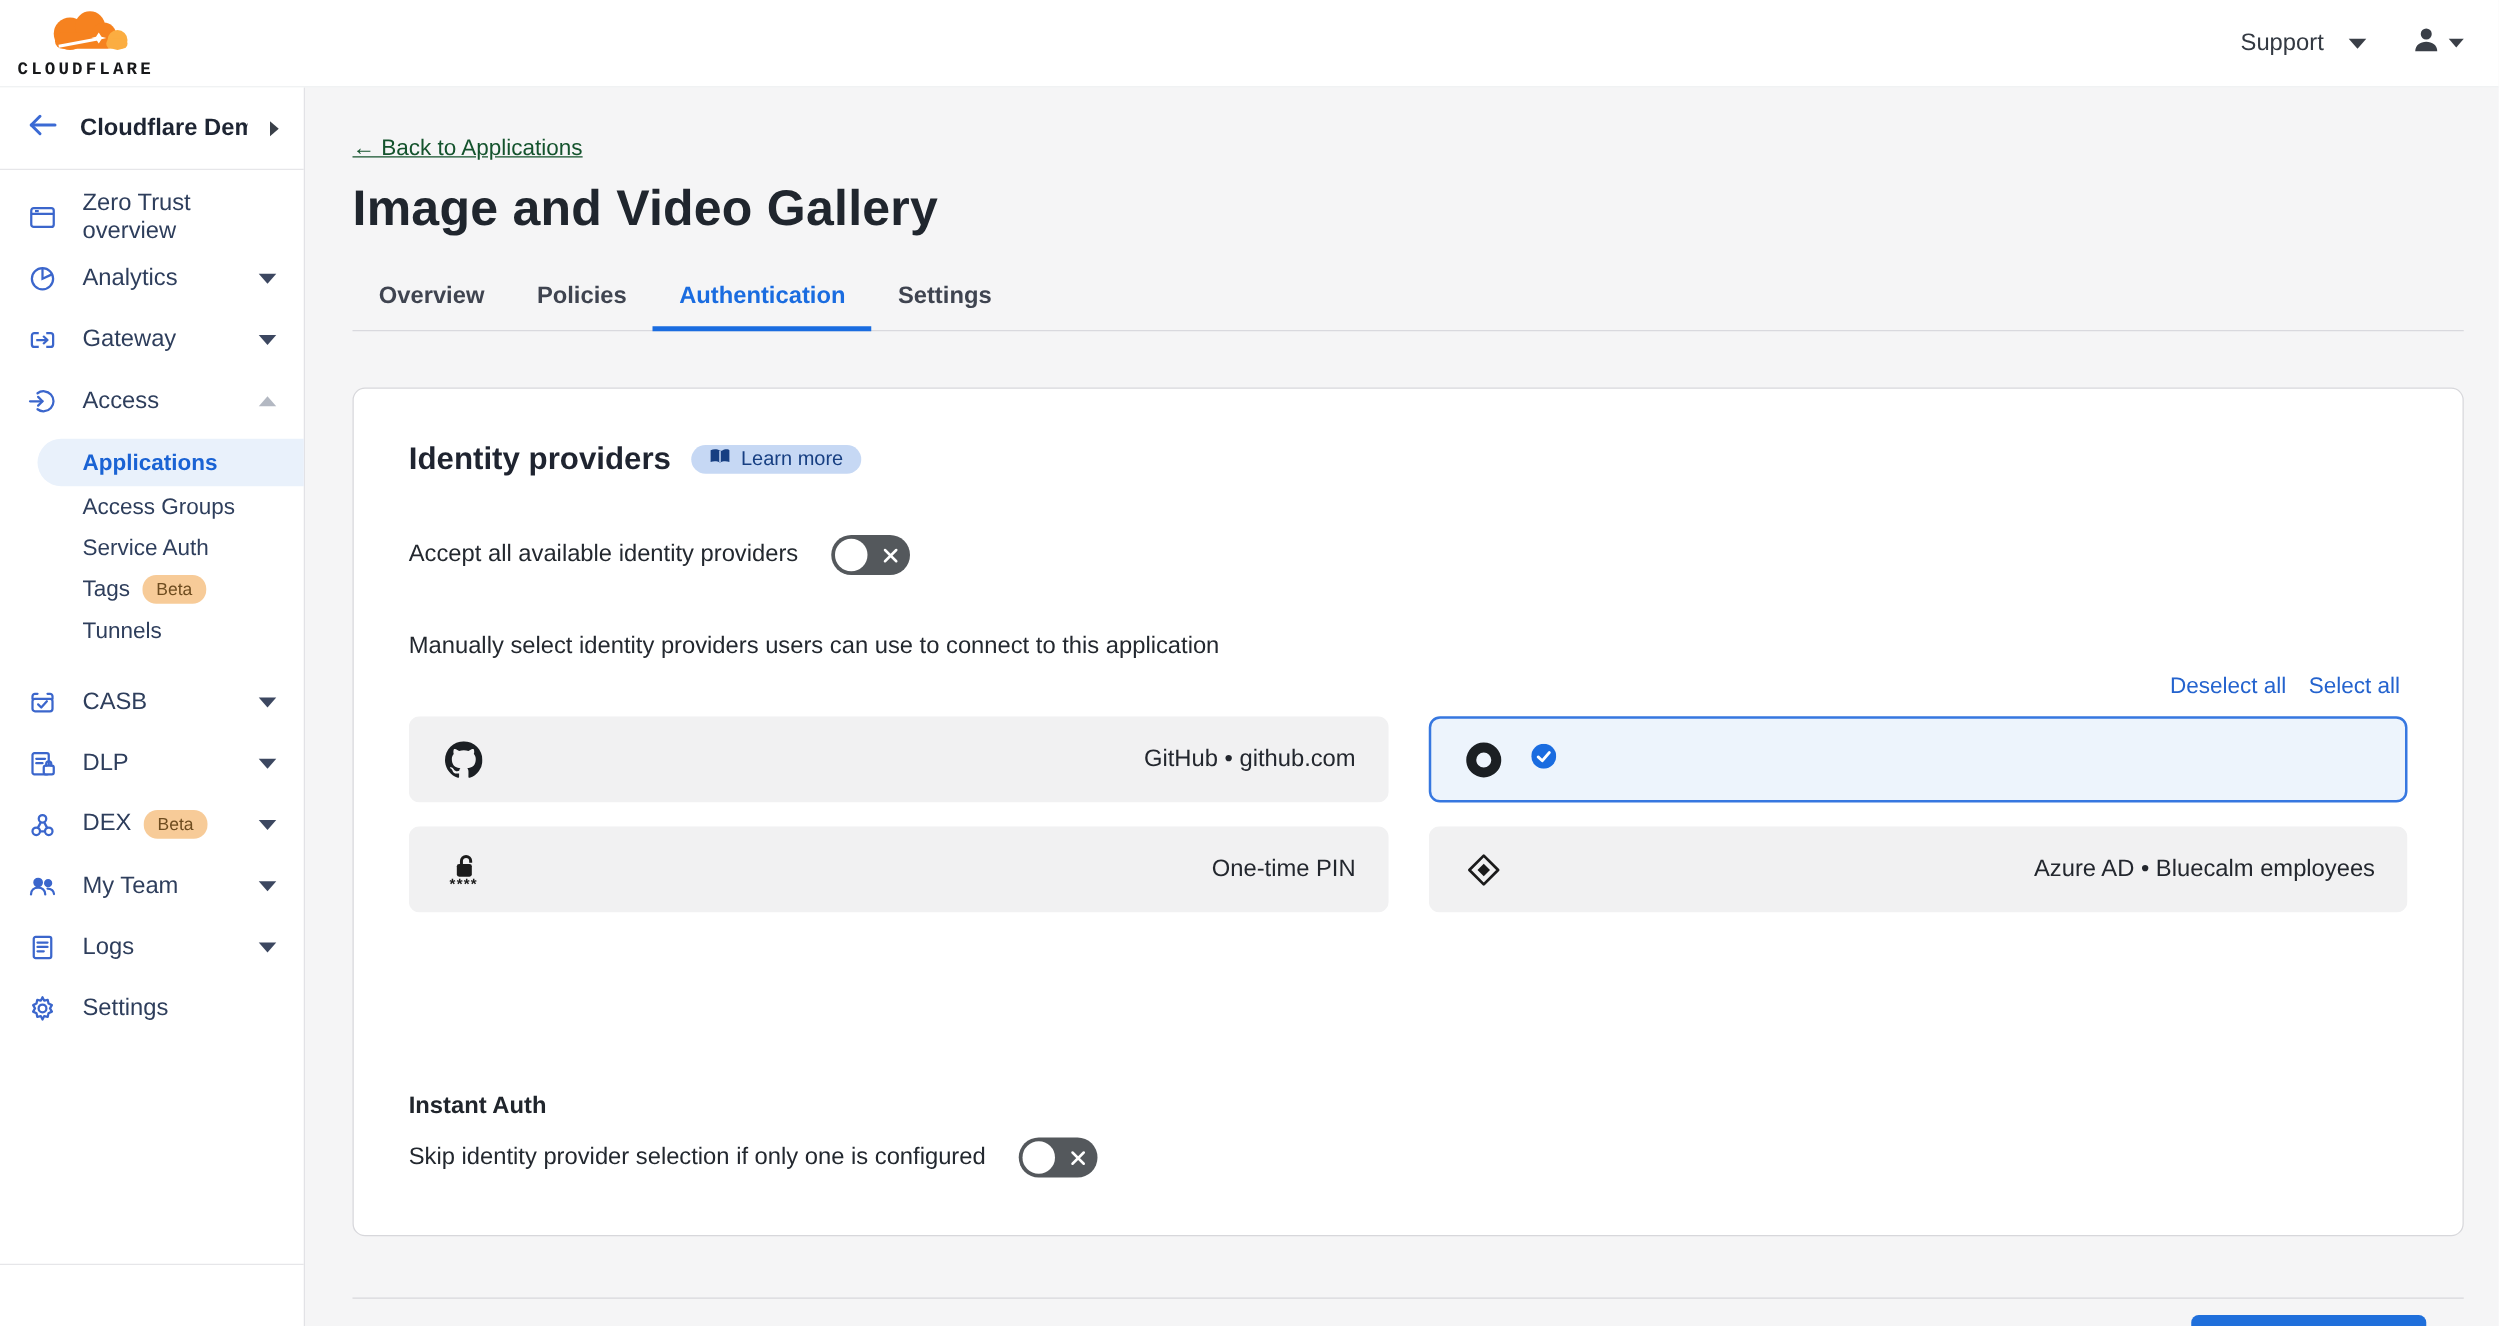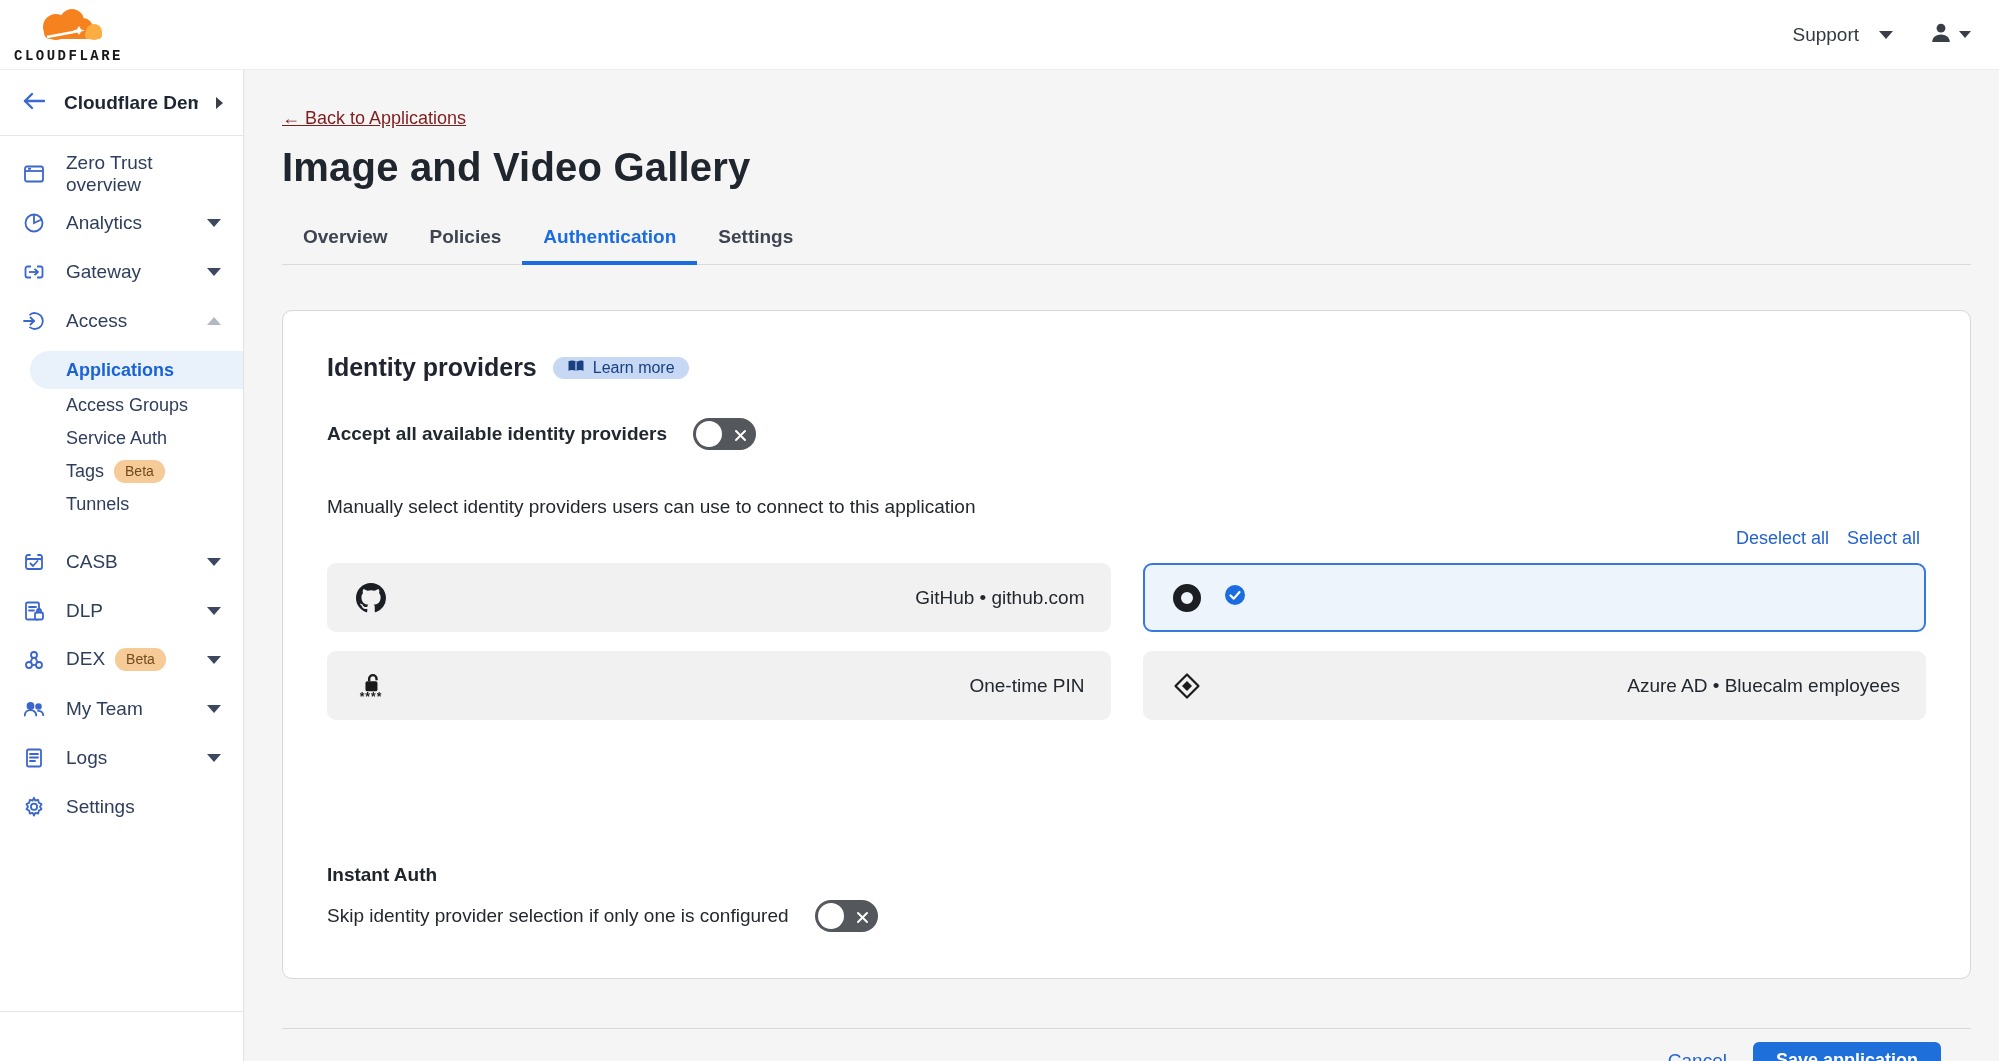--- a/index.html
+++ b/index.html
@@ -60,21 +60,21 @@
   }
   .beta {
     background: #f7cb98; color: #6e4c1f; font-size: 14px; font-weight: 400;
     padding: 3px 11px; border-radius: 11px; line-height: 1.2;
   }
   .sidebar-bottom { margin-top: auto; border-top: 1px solid #e6e6e9; height: 50px; }
 
   
   .main { flex: 1; padding: 0 28px 0 38px; display: flex; flex-direction: column; }
   .back-link {
-    margin-top: 38px; font-size: 18px; color: #7f1d1d; text-decoration: underline;
+    margin-top: 38px; font-size: 18px; color: #14532d; text-decoration: underline;
     cursor: pointer; width: fit-content;
   }
   .page-title { margin-top: 16px; font-size: 40px; font-weight: 700; color: #20262e; letter-spacing: .2px; }
 
   .tabs { margin-top: 26px; display: flex; border-bottom: 1px solid #d9d9de; padding-left: 0; }
   .tab {
     padding: 10px 21px 13px; font-size: 19px; font-weight: 600; color: #3f4450;
     cursor: pointer; border-bottom: 4px solid transparent; margin-bottom: -1px;
   }
   .tab.active { color: #1a6ce0; border-bottom-color: #1a6ce0; }
@@ -83,21 +83,21 @@
   .card {
     margin-top: 45px; background: #fff; border: 1px solid #d7d7db; border-radius: 10px;
     padding: 42px 44px 46px 44px;
   }
   .card-head { display: flex; align-items: center; gap: 16px; }
   .card-title { font-size: 25px; font-weight: 700; color: #1f2430; }
   .learn-more {
     display: flex; align-items: center; gap: 8px; background: #c6d8f4; color: #173f82;
     font-size: 16px; border-radius: 14px; padding: 2px 14px; cursor: pointer;
   }
-  .toggle-row { display: flex; align-items: center; gap: 26px; margin-top: 36px; font-weight: bold; }
+  .toggle-row { display: flex; align-items: center; gap: 26px; margin-top: 46px; }
   .row-label { font-size: 19px; color: #23282f; }
   .toggle {
     width: 63px; height: 32px; border-radius: 16px; background: #54585c;
     position: relative; cursor: pointer; flex: none;
   }
   .toggle .knob { position: absolute; left: 3px; top: 3px; width: 26px; height: 26px; border-radius: 50%; background: #fff; }
   .toggle .x { position: absolute; right: 9px; top: 10px; }
 
   .manual-label { margin-top: 46px; font-size: 19px; color: #23282f; }
   .select-links { display: flex; justify-content: flex-end; gap: 18px; margin-top: 10px; margin-right: 6px; }

